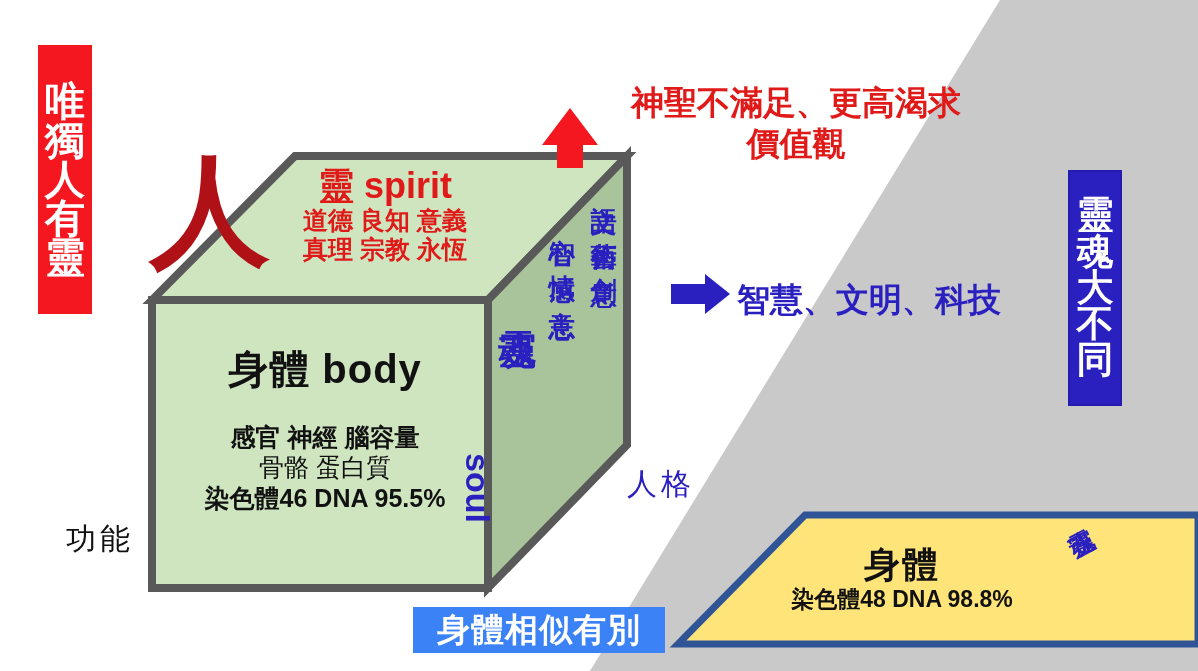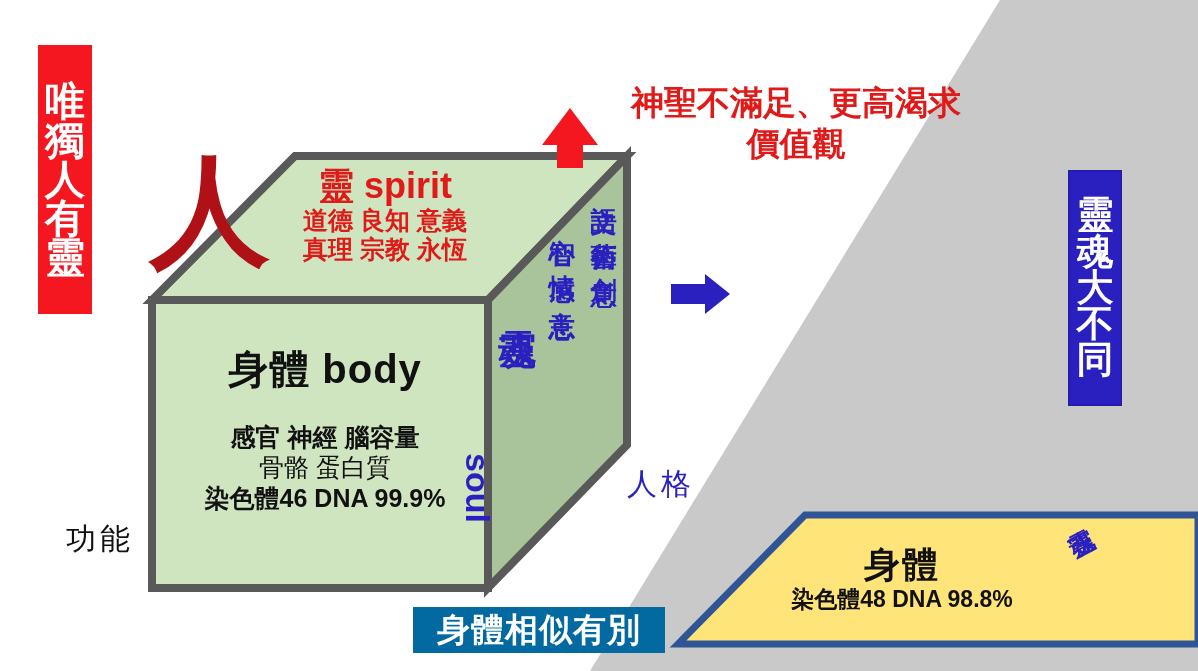--- a/index.html
+++ b/index.html
@@ -29,21 +29,21 @@
   #banner-right{
     left:1068px;top:170px;width:50px;height:232px;
     background:#2a20c0;border:2px solid #241bb0;
     font-size:37px;
   }
   #banner-right span{display:block;}
 
   
   #banner-bottom{
     position:absolute;left:413px;top:607px;width:252px;height:46px;
-    background:#0369a1;color:#ffffff;font-weight:bold;font-size:33px;
+    background:#3b82f6;color:#ffffff;font-weight:bold;font-size:33px;
     display:flex;align-items:center;justify-content:center;
     letter-spacing:1px;
   }
 
   
   #glyph-ren{
     position:absolute;left:150px;top:150px;
     font-family:"DejaVu Serif","Liberation Serif",serif;
     font-size:120px;color:#b01117;font-weight:bold;line-height:1;
   }
@@ -175,33 +175,34 @@
   <div id="top-face-text">
     <div class="t1">靈 spirit</div>
     <div class="t2">道德  良知  意義</div>
     <div class="t3">真理  宗教  永恆</div>
   </div>
 
   <div id="front-face-text">
     <div class="f1">身體  body</div>
     <div class="f2">感官  神經   腦容量</div>
     <div class="f3">骨骼  蛋白質</div>
-    <div class="f4">染色體46  DNA 99.9%</div>
+    <div class="f4">染色體46  DNA 95.5%</div>
   </div>
 
   <div class="vtext" id="side-col-a">語文 藝術 創意</div>
   <div class="vtext" id="side-col-b">心智 情感 意志</div>
   <div class="vtext" id="side-soul">靈魂</div>
   <div id="side-soul-en">soul</div>
 
   <div id="headline-red">
     <div>神聖不滿足、更高渴求</div>
     <div>價值觀</div>
   </div>
 
+  <div id="mid-blue-text">智慧、文明、科技</div>
 
   <div id="label-function">功能</div>
   <div id="label-personality">人格</div>
 
   <div id="yellow-text">
     <div class="y1">身體</div>
     <div class="y2">染色體48  DNA 98.8%</div>
   </div>
   <div id="yellow-soul">靈魂</div>
 

